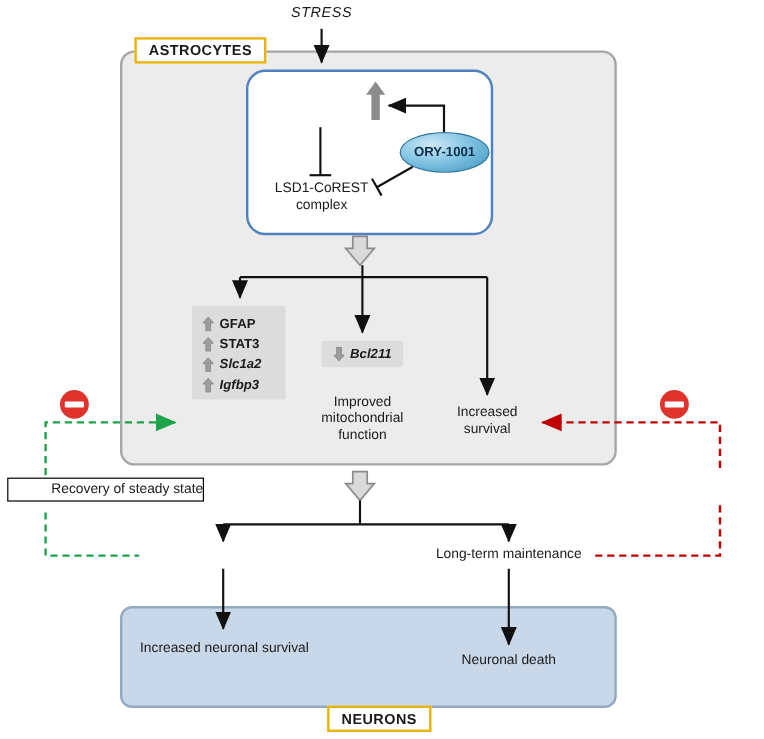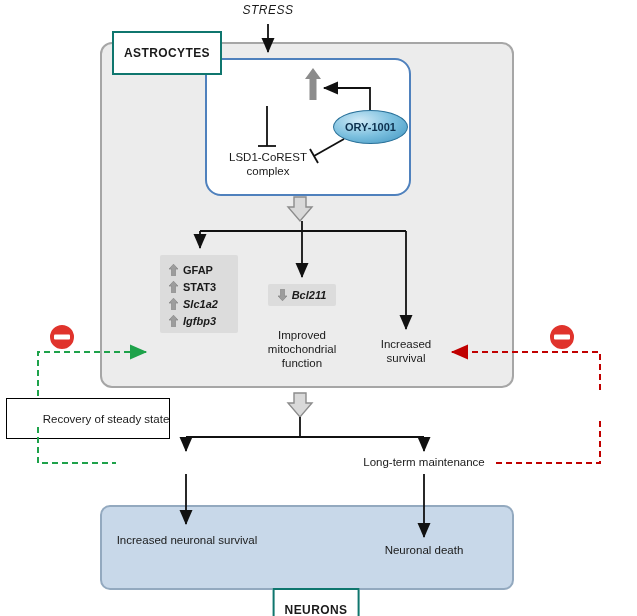--- a/index.html
+++ b/index.html
@@ -11,21 +11,21 @@
 
   
   .astro-box{left:100px;top:42px;width:414px;height:346px;background:#ececec;
     border:2px solid #a6a6a6;border-radius:12px;z-index:1;box-sizing:border-box;}
   .inner-box{left:205px;top:58px;width:206px;height:138px;background:#ffffff;
     border:2px solid #4f81bd;border-radius:16px;z-index:2;box-sizing:border-box;}
   .neurons-box{left:100px;top:505px;width:414px;height:85px;background:#c8d8e9;
     border:2px solid #93a9bf;border-radius:10px;z-index:1;box-sizing:border-box;}
 
   
-  .tag-box{background:#ffffff;border:2px solid #0f766e;padding:13px 10px;font-weight:bold;
+  .tag-box{background:#ffffff;border:2px solid #eab308;padding:2px 10px;font-weight:bold;
     font-size:12px;letter-spacing:.4px;z-index:4;white-space:nowrap;}
   .astro-tag{left:112px;top:31px;}
   .neurons-tag{left:316px;top:588px;transform:translateX(-50%);}
 
   
   .ellipse{border-radius:50%;display:flex;align-items:center;justify-content:center;
     font-weight:bold;font-size:11px;z-index:3;box-sizing:border-box;}
   .hmg{left:228px;top:70px;width:78px;height:35px;
     background:radial-gradient(ellipse at 35% 30%, #fbe296 0%, #f5c342 55%, #eaa92a 100%);
     border:1.5px solid #c98f1c;color:#111;}
@@ -49,21 +49,21 @@
   .bcl-box{left:268px;top:284px;width:68px;height:22px;display:flex;align-items:center;
     justify-content:center;gap:5px;font-size:11px;}
 
   .outcome-reactive{left:199px;top:340px;width:84px;}
   .outcome-mito{left:302px;top:328px;width:96px;}
   .outcome-survival{left:406px;top:337px;width:74px;}
 
   
   .feedback-box{background:#ffffff;border:1.5px solid #000;display:flex;align-items:center;
     justify-content:center;font-size:11.5px;z-index:4;box-sizing:border-box;white-space:nowrap;}
-  .recovery-box{left:6px;top:398px;width:164px;height:41px;padding-left:36px;}
+  .recovery-box{left:6px;top:398px;width:164px;height:20px;padding-left:36px;}
   .collapse-box{left:472px;top:392px;width:160px;height:27px;}
 
   .resolution{left:187px;top:455px;}
   .maintenance{left:424px;top:455px;}
   .adaptation{left:187px;top:532px;line-height:16px;}
   .death{left:424px;top:543px;}
 
   
   .overlay{left:0;top:0;z-index:9;pointer-events:none;}
   .bl{stroke:#111;stroke-width:1.8;fill:none;}

